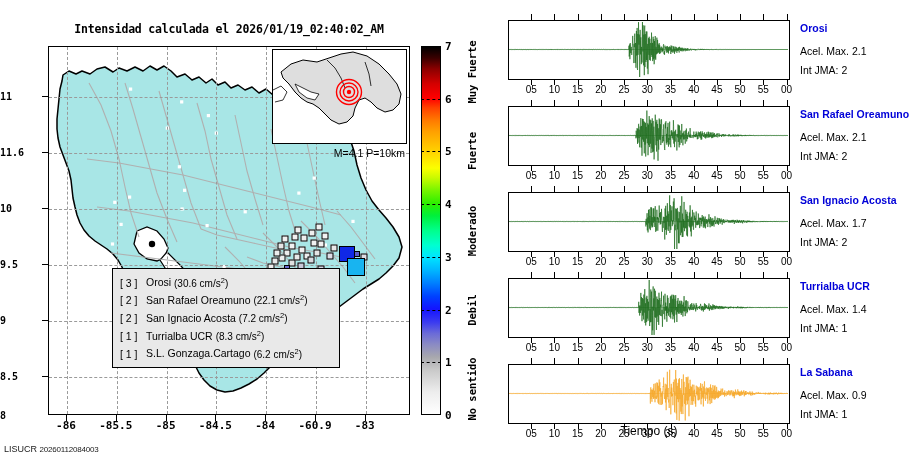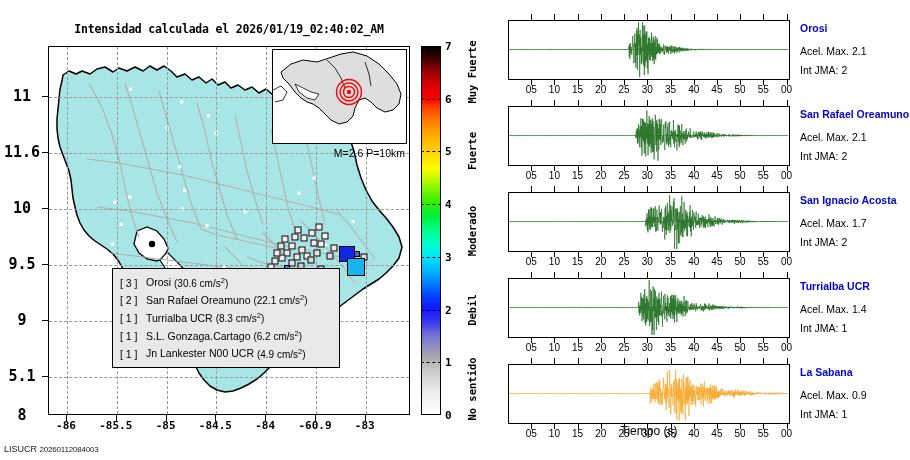--- a/index.html
+++ b/index.html
@@ -50,24 +50,24 @@
     position: absolute; top: 0; height: 100%;
     border-left: 1px dashed #9a9a9a;
     width: 0;
   }
 
   
   .ylabel {
     position: absolute;
     right: 456px;
     width: 44px;
-    text-align: center;
+    text-align: left;
     font-family: "DejaVu Sans Mono", "Liberation Mono", monospace;
     font-weight: bold;
-    font-size: 15px;
+    font-size: 10px;
     color: #000;
     transform: translateY(-50%);
     margin-left: 11px;
   }
   .ytick {
     position: absolute;
     left: 42px; width: 6px; height: 0;
     border-top: 1.5px solid #000;
   }
   
@@ -451,46 +451,46 @@
         <path d="M 0,40 L 8,36 L 14,42 L 10,50 L 2,52" fill="none" stroke="#000000" stroke-width="0.8"></path>
 
         <g>
           <circle cx="76" cy="42" r="12.5" fill="none" stroke="#ff0000" stroke-width="1.4"></circle>
           <circle cx="76" cy="42" r="9" fill="none" stroke="#ff0000" stroke-width="1.4"></circle>
           <circle cx="76" cy="42" r="5.5" fill="none" stroke="#ff0000" stroke-width="1.4"></circle>
           <circle cx="76" cy="42" r="2.2" fill="#ff0000"></circle>
         </g>
       </svg>
     </div>
-    <div id="inset-caption">M=2.6 P=10km</div>
+    <div id="inset-caption">M=4.1 P=10km</div>
 
     <div id="map-legend">
       <div id="legend-list">
           <div class="legend-row"><span class="lv">[ 3 ]</span><span class="nm">Orosi </span><span class="unit">(30.6 cm/s<sup>2</sup>)</span></div>
           <div class="legend-row"><span class="lv">[ 2 ]</span><span class="nm">San Rafael Oreamuno </span><span class="unit">(22.1 cm/s<sup>2</sup>)</span></div>
+          <div class="legend-row"><span class="lv">[ 2 ]</span><span class="nm">San Ignacio Acosta </span><span class="unit">(7.2 cm/s<sup>2</sup>)</span></div>
           <div class="legend-row"><span class="lv">[ 1 ]</span><span class="nm">Turrialba UCR </span><span class="unit">(8.3 cm/s<sup>2</sup>)</span></div>
           <div class="legend-row"><span class="lv">[ 1 ]</span><span class="nm">S.L. Gonzaga.Cartago </span><span class="unit">(6.2 cm/s<sup>2</sup>)</span></div>
-          <div class="legend-row"><span class="lv">[ 1 ]</span><span class="nm">Jn Lankester N00 UCR </span><span class="unit">(4.9 cm/s<sup>2</sup>)</span></div>
         </div>
     </div>
   </div>
 
   <div>
     <div class="ytick" style="top:96.2px"></div>
     <div class="ytick" style="top:152.1px"></div>
     <div class="ytick" style="top:208.0px"></div>
     <div class="ytick" style="top:263.9px"></div>
     <div class="ytick" style="top:319.8px"></div>
     <div class="ytick" style="top:375.7px"></div>
     <div class="ylabel" style="top:96.2px">11</div>
     <div class="ylabel" style="top:152.1px">11.6</div>
     <div class="ylabel" style="top:208.0px">10</div>
     <div class="ylabel" style="top:263.9px">9.5</div>
     <div class="ylabel" style="top:319.8px">9</div>
-    <div class="ylabel" style="top:375.7px">5.1</div>
+    <div class="ylabel" style="top:375.7px">8.5</div>
     <div class="ylabel" style="top:415px">8</div>
   </div>
 
   <div>
     <div class="xtick" style="left:66px"></div>
     <div class="xtick" style="left:115.8px"></div>
     <div class="xtick" style="left:165.6px"></div>
     <div class="xtick" style="left:215.4px"></div>
     <div class="xtick" style="left:265.2px"></div>
     <div class="xtick" style="left:315.0px"></div>

